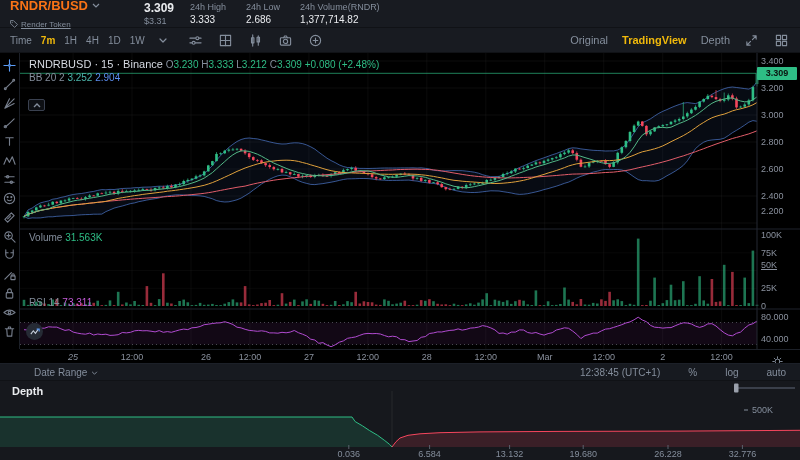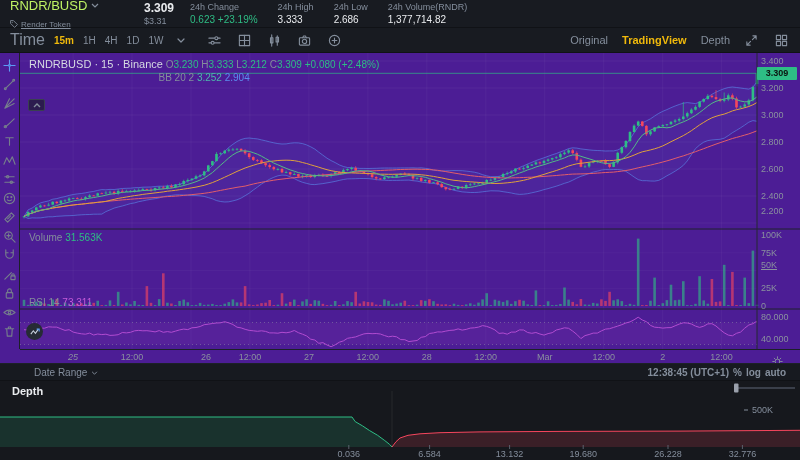--- a/index.html
+++ b/index.html
@@ -1,41 +1,41 @@
 <!DOCTYPE html>
 <html><head>
 <meta charset="utf-8">
 <style>
   * { margin:0; padding:0; box-sizing:border-box; }
   html,body { width:800px; height:460px; overflow:hidden; }
   body { background:#14161b; color:#EAECEF; font-family:"Liberation Sans", sans-serif; -webkit-font-smoothing:antialiased; }
   .ticker-bar { height:27px; background:#181b21; display:flex; align-items:center; padding:0 10px; gap:16px; }
   .pair-block { display:flex; flex-direction:column; justify-content:center; cursor:pointer; min-width:118px; }
-  .pair-row { display:flex; align-items:center; gap:4px; font-size:13px; font-weight:normal; color:#bef264; line-height:13px; }
+  .pair-row { display:flex; align-items:center; gap:4px; font-size:13px; font-weight:bold; color:#f97316; line-height:13px; }
   .token-row { display:flex; align-items:center; gap:3px; font-size:8px; color:#848E9C; line-height:9px; margin-top:8px; }
   .token-row .link { text-decoration:underline; }
   .price-block { display:flex; flex-direction:column; justify-content:center; }
   .last-price { font-size:12px; font-weight:bold; color:#EAECEF; line-height:12px; }
   .fiat-price { font-size:9px; color:#848E9C; line-height:10px; margin-top:2px; }
   .stats { display:flex; gap:20px; }
   .stat { display:flex; flex-direction:column; justify-content:center; }
   .stat .s-label { font-size:9px; color:#848E9C; line-height:10px; }
   .stat .s-value { font-size:10px; color:#EAECEF; line-height:11px; margin-top:2px; }
   .stat.up .s-value { color:#2EBD85; }
   .toolbar { height:25px; background:#181b21; border-top:1px solid #101216; display:flex; align-items:center; justify-content:space-between; padding:0 10px; }
   .tb-left { display:flex; align-items:center; gap:9px; }
   .tb-right { display:flex; align-items:center; gap:12px; }
-  .tb-label { font-size:16px; color:#848E9C; }
+  .tb-label { font-size:10px; color:#848E9C; }
   .interval { font-size:10px; color:#848E9C; cursor:pointer; }
   .interval.active { color:#F0B90B; font-weight:bold; }
   .view { font-size:11px; color:#848E9C; cursor:pointer; }
   .view.active { color:#F0B90B; font-weight:bold; }
   .icon-btn { display:flex; align-items:center; justify-content:center; width:18px; height:18px; cursor:pointer; }
   .icon-btn svg { stroke:#848E9C; fill:none; stroke-width:1.2; stroke-linecap:round; stroke-linejoin:round; }
-  .main { position:relative; height:328px; background:#4c1d95; border-top:1px solid #101216;text-align:center; }
+  .main { position:relative; height:328px; background:#000000; border-top:1px solid #101216; }
   .tools-col { position:absolute; left:0; top:0; width:20px; height:296px; display:flex; flex-direction:column; align-items:center; padding-top:3px; gap:0; border-right:1px solid #1c2028; }
   .tool-btn { width:18px; height:19px; display:flex; align-items:center; justify-content:center; cursor:pointer; }
   .tool-btn svg { stroke:#767E8C; fill:none; stroke-width:1.2; stroke-linecap:round; stroke-linejoin:round; }
   .tool-btn.active svg { stroke:#5B9CF6; }
   .chart-area { position:absolute; left:20px; top:0; width:780px; height:296px; }
   #chart { position:absolute; left:0; top:0; }
   .legend { position:absolute; left:9px; top:5px; pointer-events:none; }
   .lg-row { font-size:10px; line-height:13px; white-space:nowrap; }
   .lg-sym { color:#d6dae2; font-size:11px; }
   .lg-dim { color:#848E9C; }
@@ -51,21 +51,21 @@
   .collapse-btn svg { stroke:#848E9C; fill:none; stroke-width:1.4; }
   .tv-badge { position:absolute; left:6px; top:270px; width:17px; height:17px; border-radius:50%; background:#262b35; display:flex; align-items:center; justify-content:center; cursor:pointer; }
   .price-axis { position:absolute; left:741px; top:0; width:39px; height:296px; font-size:9px; color:#8a919e; }
   .ax-tick { position:absolute; left:0; }
   .price-badge { position:absolute; left:-4px; width:40px; height:13px; background:#2EBD85; color:#0c1410; font-weight:bold; font-size:9px; display:flex; align-items:center; justify-content:center; border-radius:1px; }
   .time-axis { position:absolute; left:20px; top:296px; width:780px; height:14px; border-top:1px solid #1c2028; font-size:9px; color:#8a919e; }
   .t-tick { position:absolute; top:2px; transform:translateX(-50%); }
   .axis-gear { position:absolute; right:14px; top:2px; cursor:pointer; }
   .status-bar { position:absolute; left:0; top:310px; width:800px; height:18px; border-top:1px solid #1c2028; display:flex; align-items:center; justify-content:space-between; padding:0 14px 0 34px; font-size:10px; color:#848E9C; background:#171a20; }
   .sb-left { display:flex; align-items:center; gap:4px; cursor:pointer; }
-  .sb-right { display:flex; align-items:center; gap:4px;font-weight:bold; }
+  .sb-right { display:flex; align-items:center; gap:28px; }
   .sb-item { cursor:pointer; }
   .depth-section { position:relative; height:80px; background:#16181d; border-top:1px solid #101216; }
   .depth-title { position:absolute; left:12px; top:4px; font-size:11px; font-weight:bold; color:#EAECEF; }
   svg text { font-family:"Liberation Sans", sans-serif; }
 </style>
 </head>
 <body>
 
 <div class="ticker-bar">
   <div class="pair-block">
@@ -81,44 +81,40 @@
           <circle cx="4" cy="4" r="1" fill="#848E9C"></circle>
         </svg>
       <span class="link">Render Token</span>
     </div>
   </div>
   <div class="price-block">
     <span class="last-price">3.309</span>
     <span class="fiat-price">$3.31</span>
   </div>
   <div class="stats" id="tickerStats">
-      <div class="stat up">
-        <span class="s-label">24h Change</span>
-        <span class="s-value">0.623 +23.19%</span>
-      </div>
       <div class="stat">
         <span class="s-label">24h High</span>
         <span class="s-value">3.333</span>
       </div>
       <div class="stat">
         <span class="s-label">24h Low</span>
         <span class="s-value">2.686</span>
       </div>
       <div class="stat">
         <span class="s-label">24h Volume(RNDR)</span>
         <span class="s-value">1,377,714.82</span>
       </div>
     </div>
 </div>
 
 <div class="toolbar">
   <div class="tb-left">
     <span class="tb-label">Time</span>
     <div style="display:flex;gap:9px;align-items:center" id="intervals">
-        <span class="interval active">15m</span>
+        <span class="interval active">7m</span>
         <span class="interval">1H</span>
         <span class="interval">4H</span>
         <span class="interval">1D</span>
         <span class="interval">1W</span>
       </div>
     <span class="icon-btn">
         <svg width="8" height="5" viewBox="0 0 8 5">
           <path d="M1 1l3 3 3-3"></path>
         </svg>
       </span>

